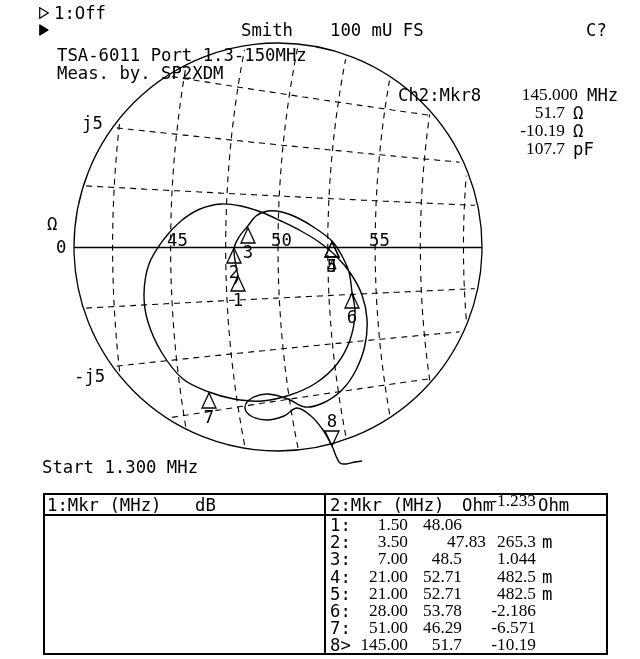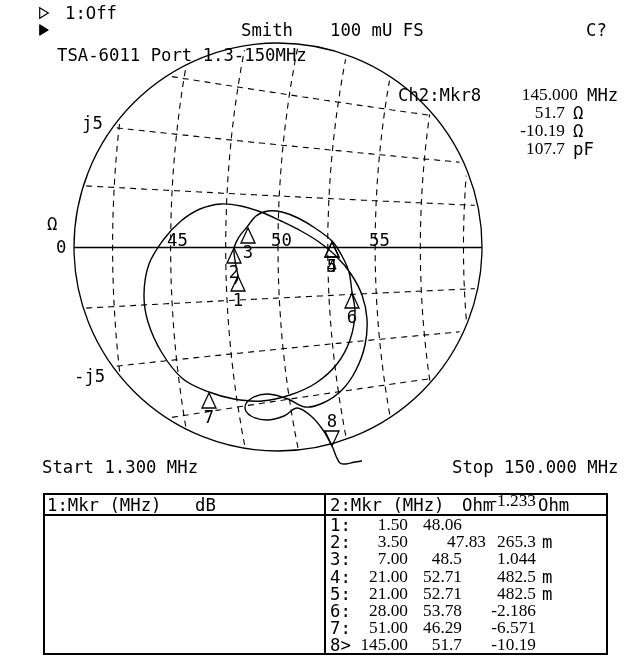--- a/index.html
+++ b/index.html
@@ -56,30 +56,31 @@
         <path d="M209,393 l-7,15 h14 Z" fill="none" stroke="#000" stroke-width="1.3"></path>
         <text x="209" y="423" text-anchor="middle">7</text>
         <path d="M332,446 l-7,-15 h14 Z" fill="none" stroke="#000" stroke-width="1.3"></path>
         <text x="332" y="427" text-anchor="middle">8</text>
       </g>
   </svg>
 
   <svg class="t" style="left:39px;top:7px" width="11" height="12">
     <polygon points="0.7,0.7 9.3,6 0.7,11.3" fill="#fff" stroke="#000" stroke-width="1.2"></polygon>
   </svg>
-  <span class="t" style="left:65px;top:4px">1:Off</span>
+  <span class="t" style="left:54px;top:4px">1:Off</span>
 
   <svg class="t" style="left:39px;top:24px" width="11" height="12">
     <polygon points="0.7,0.7 9.3,6 0.7,11.3" fill="#000" stroke="#000" stroke-width="1"></polygon>
   </svg>
   <span class="t" style="left:241px;top:21px">Smith</span>
   <span class="t" style="left:330px;top:21px">100 mU FS</span>
   <span class="t" style="left:586px;top:21px">C?</span>
 
   <span class="t" style="left:57px;top:46px">TSA-6011 Port 1.3-150MHz</span>
+  <span class="t" style="left:57px;top:64px">Meas. by. SP2XDM</span>
 
   <span class="t" style="left:398px;top:86px">Ch2:Mkr8</span>
   <span class="t tr" style="left:398px;top:86px;width:180px">145.000</span>
   <span class="t" style="left:587px;top:86px">MHz</span>
 
   <span class="t tr" style="left:430px;top:104px;width:135px">51.7</span>
   <span class="t" style="left:573px;top:104px">Ω</span>
 
   <span class="t tr" style="left:430px;top:122px;width:135px">-10.19</span>
   <span class="t" style="left:573px;top:122px">Ω</span>
@@ -89,21 +90,20 @@
 
   <span class="t" style="left:47px;top:215px">Ω</span>
   <span class="t" style="left:56px;top:238px">0</span>
   <span class="t" style="left:82px;top:114px">j5</span>
   <span class="t" style="left:74px;top:367px">-j5</span>
   <span class="t" style="left:167px;top:231px">45</span>
   <span class="t" style="left:271px;top:231px">50</span>
   <span class="t" style="left:369px;top:231px">55</span>
 
   <span class="t" style="left:42px;top:458px">Start 1.300 MHz</span>
-  <span class="t" style="left:452px;top:458px">Stop 150.000 MHz</span>
 
   <div class="brd" style="left:43px;top:493px;width:565px;height:2px"></div>
   <div class="brd" style="left:43px;top:653px;width:565px;height:2px"></div>
   <div class="brd" style="left:43px;top:493px;width:2px;height:162px"></div>
   <div class="brd" style="left:606px;top:493px;width:2px;height:162px"></div>
   <div class="brd" style="left:324px;top:493px;width:2px;height:162px"></div>
   <div class="brd" style="left:43px;top:514px;width:565px;height:2px"></div>
 
   <span class="t" style="left:47px;top:496px">1:Mkr (MHz)</span>
   <span class="t" style="left:195px;top:496px">dB</span>

